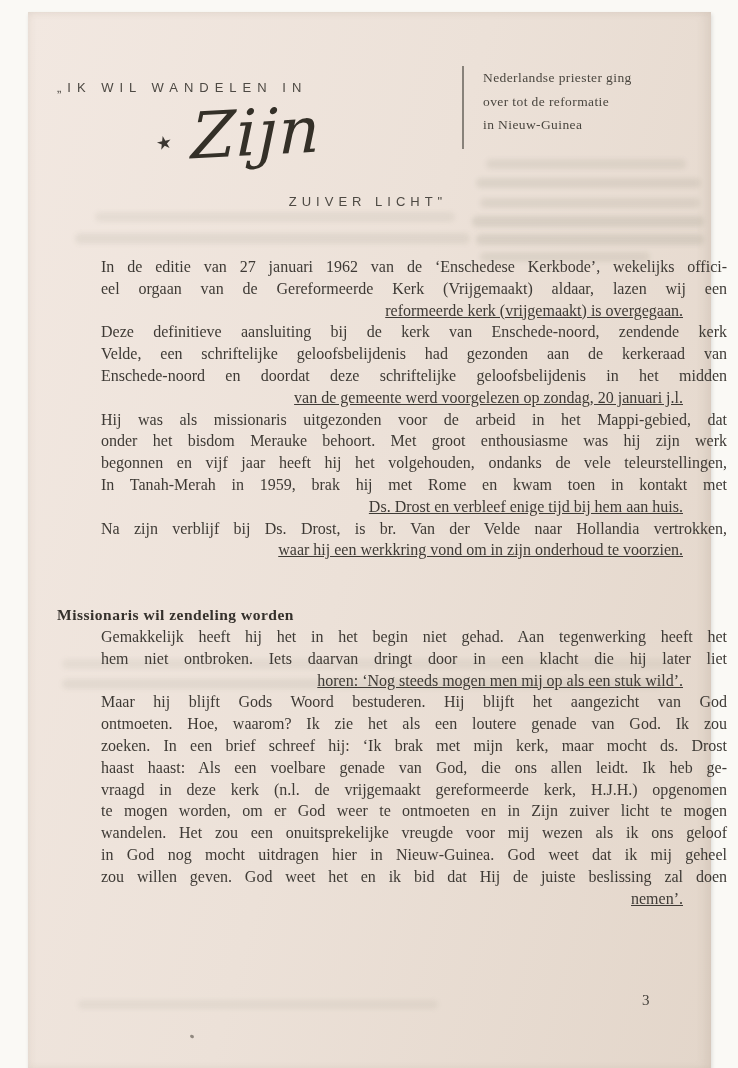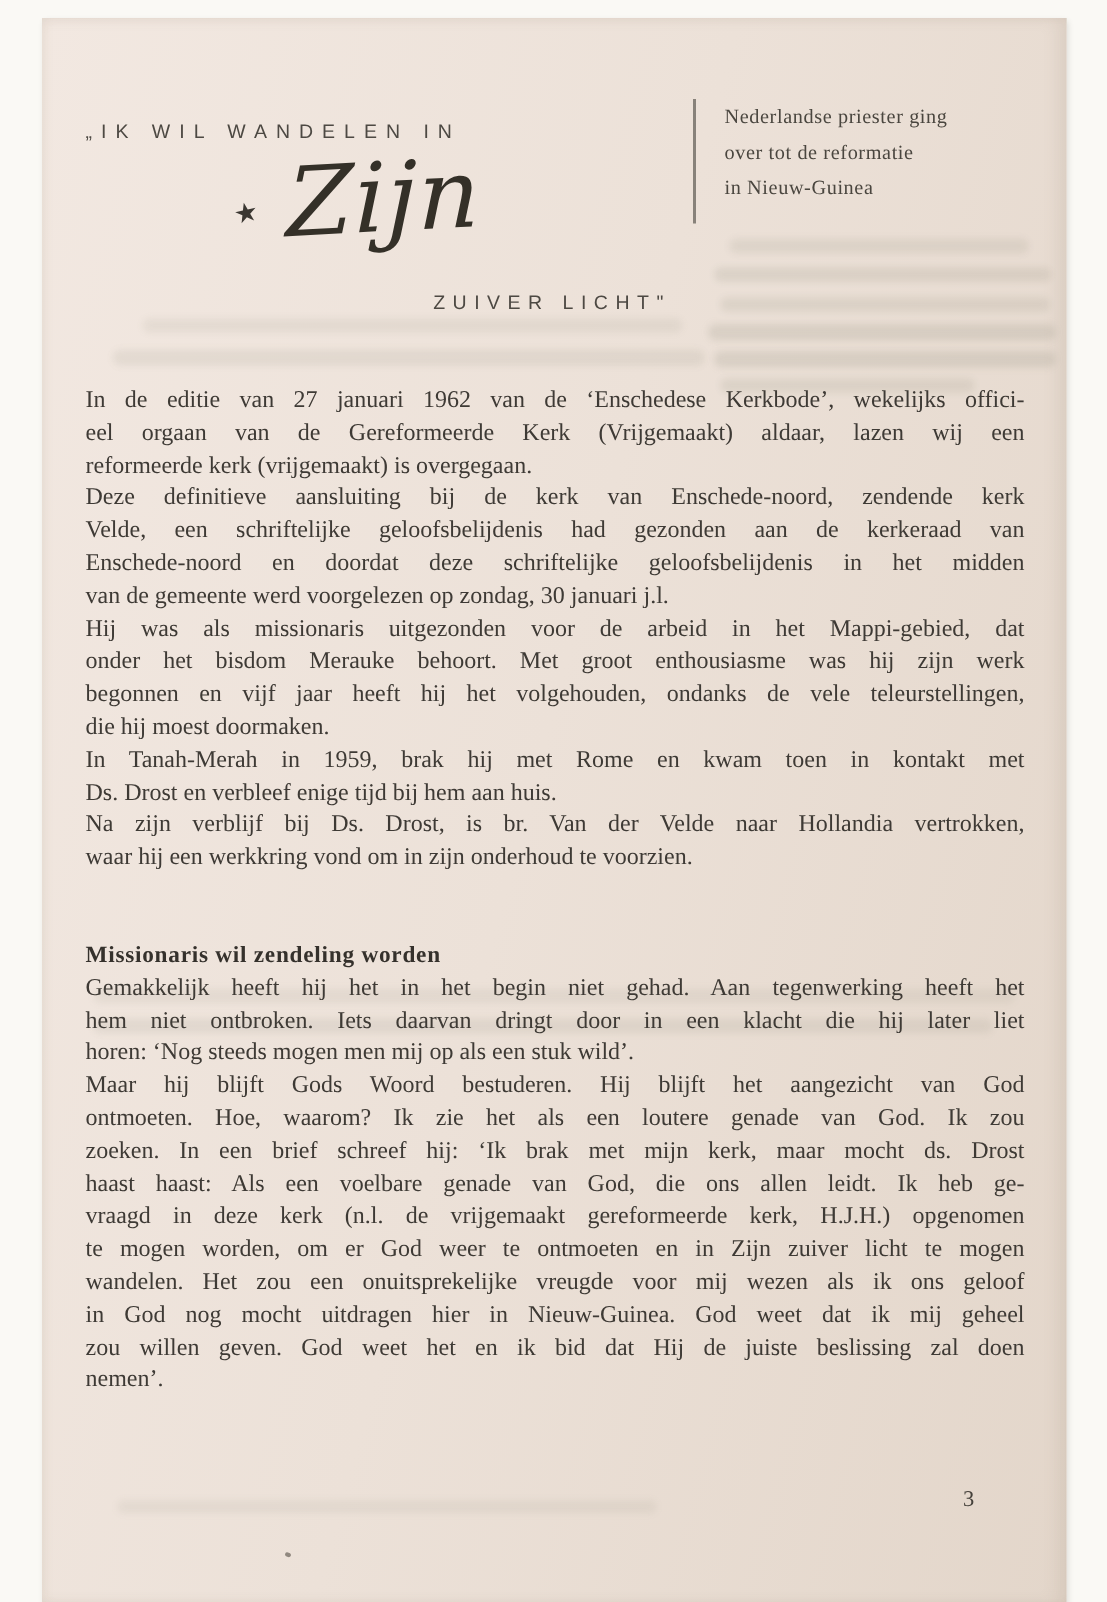--- a/index.html
+++ b/index.html
@@ -46,22 +46,22 @@
     position:absolute;left:455px;top:54px;width:230px;
     font-family:Liberation Serif, serif;font-size:13.5px;line-height:23.5px;
     letter-spacing:.4px;color:#4a463f;
   }
   
   .bodycol{
     position:absolute;left:29px;top:244px;width:626px;
     font-size:16px;line-height:21.8px;color:var(--ink);
   }
   .ln{width:100%;}
-  .j{text-align:justify;text-align-last:justify;}
-  .l{text-align:left;}
+  .j{text-align:justify;text-align-last:justify;margin-left:44px;}
+  .l{text-align:right;text-decoration:underline;}
   .sec-heading{
     margin-top:43px;text-align:left;font-weight:bold;font-size:15.5px;
     letter-spacing:.5px;color:#35312c;
   }
   .pagenum{
     position:absolute;left:614px;top:980px;font-size:15px;color:#45413b;
   }
   
   .ghost{
     position:absolute;border-radius:6px;filter:blur(2.5px);
@@ -107,29 +107,28 @@
     <div class="para">
       <div class="ln j">In de editie van 27 januari 1962 van de ‘Enschedese Kerkbode’, wekelijks offici-</div>
       <div class="ln j">eel orgaan van de Gereformeerde Kerk (Vrijgemaakt) aldaar, lazen wij een</div>
       <div class="ln l">reformeerde kerk (vrijgemaakt) is overgegaan.</div>
     </div>
 
     <div class="para">
       <div class="ln j">Deze definitieve aansluiting bij de kerk van Enschede-noord, zendende kerk</div>
       <div class="ln j">Velde, een schriftelijke geloofsbelijdenis had gezonden aan de kerkeraad van</div>
       <div class="ln j">Enschede-noord en doordat deze schriftelijke geloofsbelijdenis in het midden</div>
-      <div class="ln l">van de gemeente werd voorgelezen op zondag, 30 januari j.l.</div>
+      <div class="ln l">van de gemeente werd voorgelezen op zondag, 20 januari j.l.</div>
     </div>
 
 
     <div class="para">
       <div class="ln j">Hij was als missionaris uitgezonden voor de arbeid in het Mappi-gebied, dat</div>
       <div class="ln j">onder het bisdom Merauke behoort. Met groot enthousiasme was hij zijn werk</div>
       <div class="ln j">begonnen en vijf jaar heeft hij het volgehouden, ondanks de vele teleurstellingen,</div>
-      <div class="ln l">die hij moest doormaken.</div>
     </div>
 
     <div class="para">
       <div class="ln j">In Tanah-Merah in 1959, brak hij met Rome en kwam toen in kontakt met</div>
       <div class="ln l">Ds. Drost en verbleef enige tijd bij hem aan huis.</div>
     </div>
 
     <div class="para">
       <div class="ln j">Na zijn verblijf bij Ds. Drost, is br. Van der Velde naar Hollandia vertrokken,</div>
       <div class="ln l">waar hij een werkkring vond om in zijn onderhoud te voorzien.</div>

